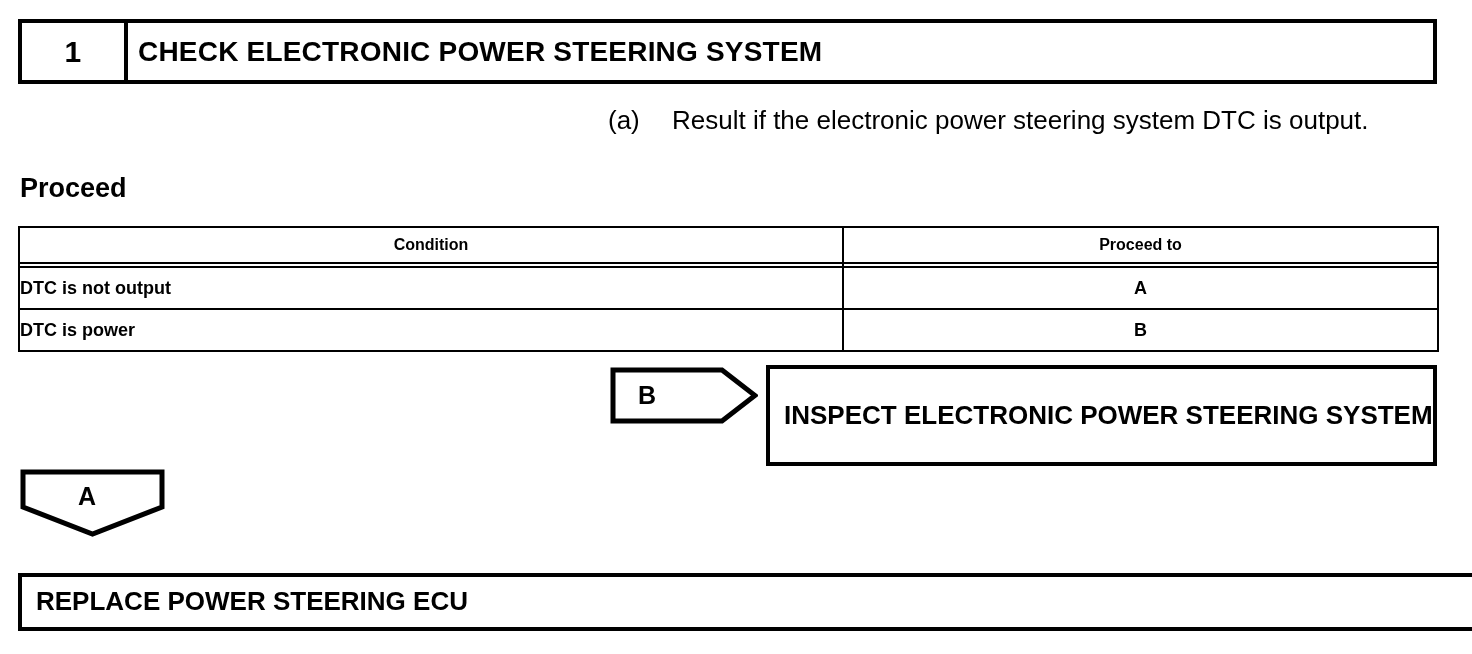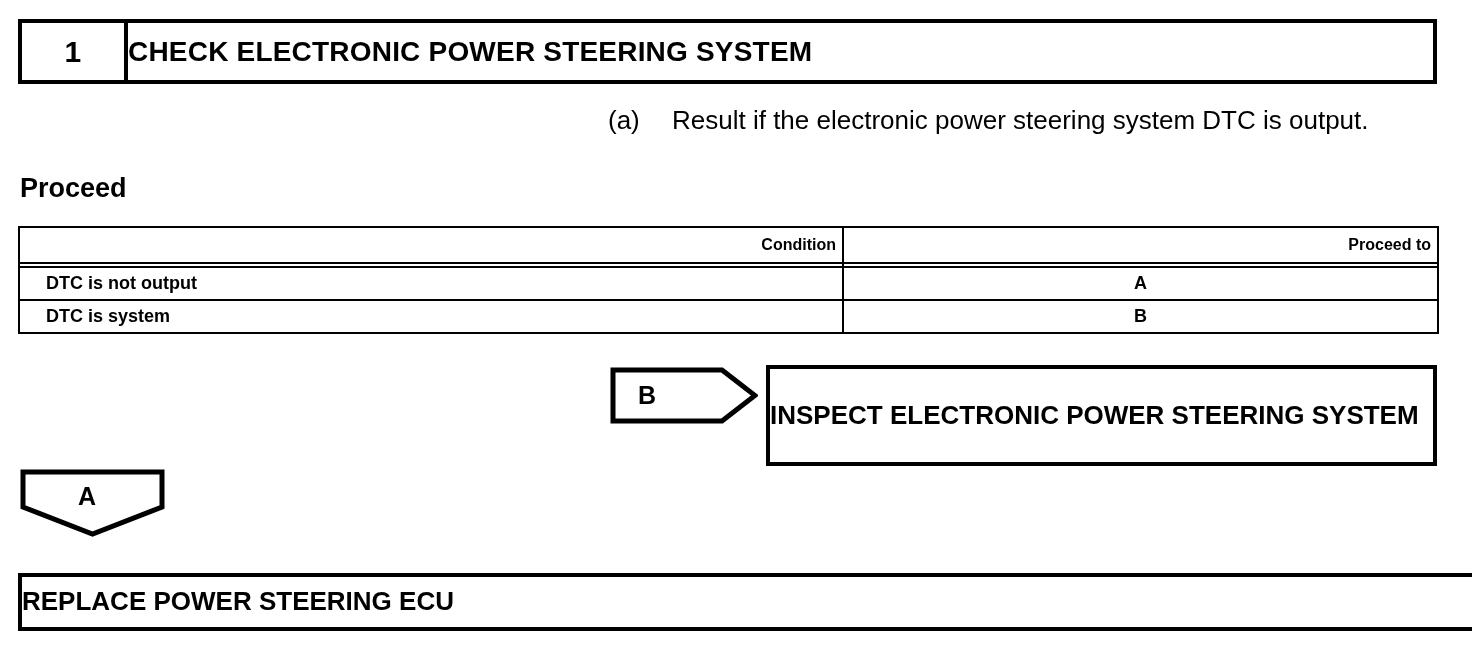--- a/index.html
+++ b/index.html
@@ -40,21 +40,21 @@
     align-items: center;
     justify-content: center;
     font-size: 30px;
     font-weight: bold;
     letter-spacing: 0.5px;
   }
   .step-title {
     flex: 1;
     display: flex;
     align-items: center;
-    padding-left: 0;
+    padding-left: 10px;
     font-size: 28px;
     font-weight: bold;
     letter-spacing: 0.2px;
     white-space: nowrap;
     border-radius: 27px;
   }
 
   
   .instruction {
     position: absolute;
@@ -96,36 +96,36 @@
   .result-table col.col-proceed { width: 595px; }
   .result-table th,
   .result-table td {
     border: 2px solid #000;
     box-sizing: border-box;
     font-weight: bold;
   }
   .result-table thead th {
     height: 36px;
     font-size: 16px;
-    text-align: right;
+    text-align: center;
     padding: 0 6px;
     border-bottom: 2px solid #000;
   }
   .rule-row td {
     height: 4px;
     padding: 0;
     border-top: none;
     border-bottom: 2px solid #000;
     line-height: 0;
     font-size: 0;
   }
   .result-table tbody td {
-    height: 33px;
+    height: 42px;
     font-size: 18px;
-    padding: 0 26px;
+    padding: 0 0;
   }
   .result-table tbody td.cell-condition { text-align: left; }
   .result-table tbody td.cell-proceed { text-align: center; }
 
   
   .connector-right {
     position: absolute;
     left: 610px;
     top: 367px;
     width: 148px;
@@ -156,21 +156,21 @@
     top: 13px;
   }
 
   
   .action-box {
     position: absolute;
     border: 4px solid #000;
     box-sizing: border-box;
     display: flex;
     align-items: center;
-    padding-left: 0;
+    padding-left: 14px;
     font-size: 26px;
     font-weight: bold;
     line-height: 1.28;
   }
   .action-inspect {
     left: 766px;
     top: 365px;
     width: 671px;
     height: 101px;
   }
@@ -212,21 +212,21 @@
         <td></td>
         <td></td>
       </tr>
     </thead>
     <tbody>
       <tr>
         <td class="cell-condition">DTC is not output</td>
         <td class="cell-proceed">A</td>
       </tr>
       <tr>
-        <td class="cell-condition">DTC is system</td>
+        <td class="cell-condition">DTC is power</td>
         <td class="cell-proceed">B</td>
       </tr>
     </tbody>
   </table>
 
   <div class="connector-right">
     <svg width="148" height="57" viewBox="0 0 148 57">
       <polygon points="3,3 112,3 145,28.5 112,54 3,54" fill="#ffffff" stroke="#000000" stroke-width="5" stroke-linejoin="miter"></polygon>
     </svg>
     <span class="connector-label">B</span>

